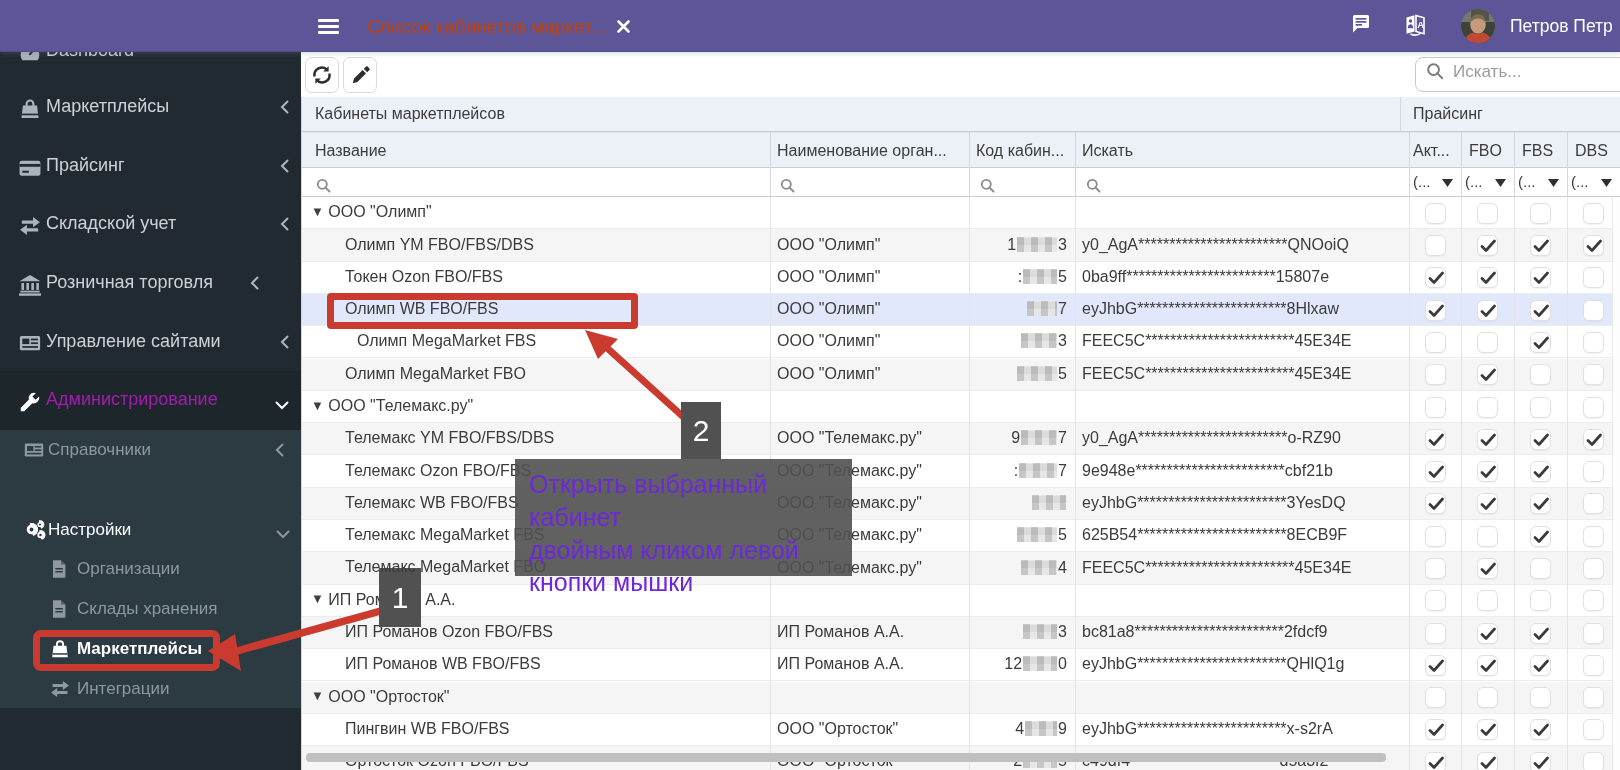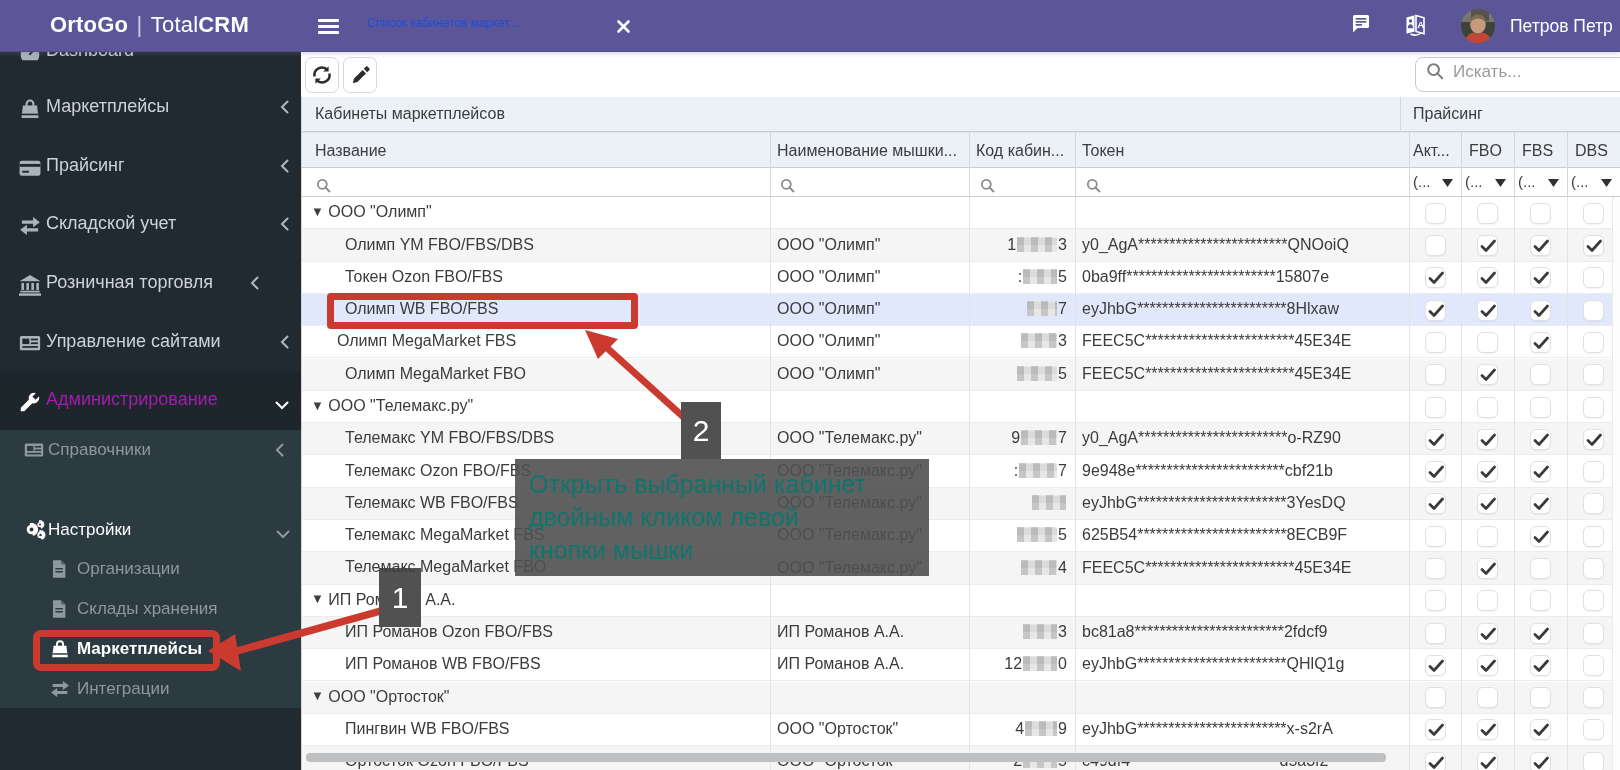--- a/index.html
+++ b/index.html
@@ -25,34 +25,34 @@
 .vline { width:1px; background:#d4d8dd; }
 .vline2 { width:1px; background:#e4e4e6; }
 .rtx { font-size:16px; color:#3b3b3b; white-space:nowrap; }
 .pix { display:inline-block; height:15px; margin:0 1px; vertical-align:-2px;
   background-image:
     repeating-linear-gradient(90deg, rgba(170,170,170,.5) 0 7px, rgba(235,235,235,.5) 7px 14px),
     repeating-linear-gradient(0deg, #e2e2e2 0 7px, #cccccc 7px 14px); }
 .cbx { width:21px; height:21px; background:#fff; border:1px solid #e0e0e0; border-radius:6px;
   box-shadow:0 1px 1px rgba(0,0,0,0.05); }
 .gbox { background:#515151; color:#fff; font-size:30px; text-align:center; }
-.gtip { left:515px; top:459px; width:414px; height:117px; background:rgba(80,80,80,0.9);
-  color:#0f766e; font-size:25px; line-height:32.8px; padding:9px 0 0 14px; }
+.gtip { left:515px; top:459px; width:337px; height:117px; background:rgba(80,80,80,0.9);
+  color:#6d28d9; font-size:25px; line-height:32.8px; padding:9px 0 0 14px; }
 </style></head>
 <body>
 <div class="stage">
 <div class="abs hdr" style="left:301px;top:97px;width:1319px;height:35px"></div>
 <div class="abs htx" style="left:315px;top:105px">Кабинеты маркетплейсов</div>
 <div class="abs htx" style="left:1413px;top:105px">Прайсинг</div>
 <div class="abs vline" style="left:1400px;top:97px;height:35px"></div>
 <div class="abs hdr" style="left:301px;top:132px;width:1319px;height:36px;border-top:1px solid #e2e5ea"></div>
 <div class="abs htx" style="left:315px;top:142px">Название</div>
-<div class="abs htx" style="left:777px;top:142px">Наименование мышки...</div>
+<div class="abs htx" style="left:777px;top:142px">Наименование орган...</div>
 <div class="abs htx" style="left:976px;top:142px">Код кабин...</div>
-<div class="abs htx" style="left:1082px;top:142px">Токен</div>
+<div class="abs htx" style="left:1082px;top:142px">Искать</div>
 <div class="abs htx" style="left:1413px;top:142px">Акт...</div>
 <div class="abs htx" style="left:1469px;top:142px">FBO</div>
 <div class="abs htx" style="left:1522px;top:142px">FBS</div>
 <div class="abs htx" style="left:1575px;top:142px">DBS</div>
 <div class="abs vline" style="left:770px;top:132px;height:36px"></div>
 <div class="abs vline" style="left:969px;top:132px;height:36px"></div>
 <div class="abs vline" style="left:1075px;top:132px;height:36px"></div>
 <div class="abs vline" style="left:1409px;top:132px;height:36px"></div>
 <div class="abs vline" style="left:1461px;top:132px;height:36px"></div>
 <div class="abs vline" style="left:1514px;top:132px;height:36px"></div>
@@ -160,21 +160,21 @@
         <path d="M2 7.5 6 11.5 14.5 2" stroke="#3a3a3a" stroke-width="2.7" fill="none" stroke-linecap="round" stroke-linejoin="round"></path>
       </svg>
     </div>
 <div class="abs cbx" style="left:1530.0px;top:299.6px">
       <svg width="16" height="14" viewBox="0 0 16 14" style="position:absolute;left:2px;top:3px">
         <path d="M2 7.5 6 11.5 14.5 2" stroke="#3a3a3a" stroke-width="2.7" fill="none" stroke-linecap="round" stroke-linejoin="round"></path>
       </svg>
     </div>
 <div class="abs cbx" style="left:1583.0px;top:299.6px"></div>
 <div class="abs" style="left:301px;top:326.2px;width:1319px;height:32.3px;background:#ffffff;border-bottom:1px solid #ececee"></div>
-<div class="abs rtx" style="left:337px;top:332.4px">Олимп MegaMarket FBS</div>
+<div class="abs rtx" style="left:357px;top:332.4px">Олимп MegaMarket FBS</div>
 <div class="abs rtx" style="left:777px;top:332.4px">ООО "Олимп"</div>
 <div class="abs rtx" style="left:969px;top:332.4px;width:98px;text-align:right"><span class="pix" style="width:36px"></span>3</div>
 <div class="abs rtx" style="left:1082px;top:332.4px">FEEC5C************************45E34E</div>
 <div class="abs cbx" style="left:1424.5px;top:331.9px"></div>
 <div class="abs cbx" style="left:1477.0px;top:331.9px"></div>
 <div class="abs cbx" style="left:1530.0px;top:331.9px">
       <svg width="16" height="14" viewBox="0 0 16 14" style="position:absolute;left:2px;top:3px">
         <path d="M2 7.5 6 11.5 14.5 2" stroke="#3a3a3a" stroke-width="2.7" fill="none" stroke-linecap="round" stroke-linejoin="round"></path>
       </svg>
     </div>
@@ -568,27 +568,26 @@
       <span class="abs" style="left:77px;top:10px;font-size:17px;color:#fff;font-weight:700">Маркетплейсы</span>
     </div>
 <div class="abs smi" style="top:668.8px;height:39.8px">
       <span class="abs" style="left:50px;top:10px"><svg width="20" height="20" viewBox="0 0 20 20">
           <path d="M2.6 5h10.2V1.9L19 6.5l-6.2 4.6V8H2.6z" fill="#8e989e"></path>
           <path d="M17.4 15h-10.2V11.9L1 16.5l6.2 4.6V18h10.2z" fill="#8e989e" transform="translate(0,-3)"></path>
         </svg></span>
       <span class="abs" style="left:77px;top:10px;font-size:17px;color:#8e989e">Интеграции</span>
     </div>
 <div class="topbar"></div>
-<div class="abs logo" style="left:50px;top:12px">OrtoGo <span class="lsep">|</span> <span class="lthin">Total</span>CRM</div>
 <div class="abs" style="left:318px;top:19px">
       <div style="width:21px;height:3px;background:#fff;margin-bottom:3px;border-radius:1px"></div>
       <div style="width:21px;height:3px;background:#fff;margin-bottom:3px;border-radius:1px"></div>
       <div style="width:21px;height:3px;background:#fff;margin-bottom:3px;border-radius:1px"></div>
     </div>
-<div class="abs" style="left:367px;top:16px;font-size:12px;color:#1d4ed8">Список кабинетов маркет...</div>
+<div class="abs" style="left:367px;top:16px;font-size:19px;color:#c2410c">Список кабинетов маркет...</div>
 <svg class="abs" style="left:616px;top:19px" width="15" height="15" viewBox="0 0 15 15">
       <path d="M2.5 2.5 12.5 12.5 M12.5 2.5 2.5 12.5" stroke="#fff" stroke-width="2.6" stroke-linecap="round"></path>
     </svg>
 <svg class="abs" style="left:1352px;top:14px" width="18" height="20" viewBox="0 0 18 20">
       <path d="M2.5 1h13A1.5 1.5 0 0 1 17 2.5v10a1.5 1.5 0 0 1-1.5 1.5H5.5L1 18.5V2.5A1.5 1.5 0 0 1 2.5 1z" fill="#fff"></path>
       <rect x="3.6" y="4" width="10.8" height="1.7" fill="#5c5699"></rect>
       <rect x="3.6" y="7" width="10.8" height="1.7" fill="#5c5699"></rect>
       <rect x="3.6" y="10" width="6.5" height="1.7" fill="#5c5699"></rect>
     </svg>
 <svg class="abs" style="left:1405px;top:14px" width="21" height="22" viewBox="0 0 21 22">

